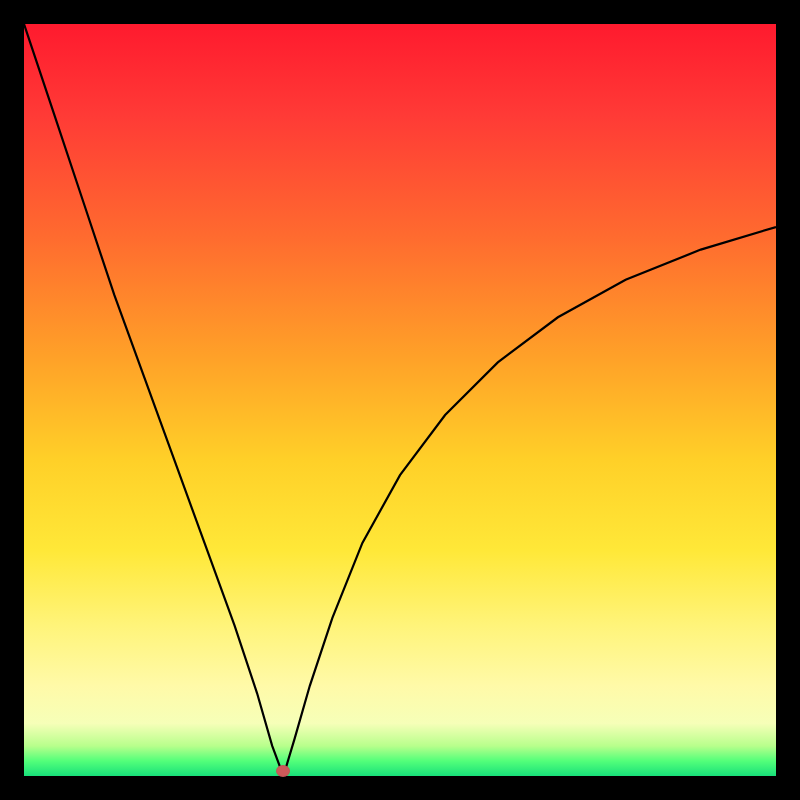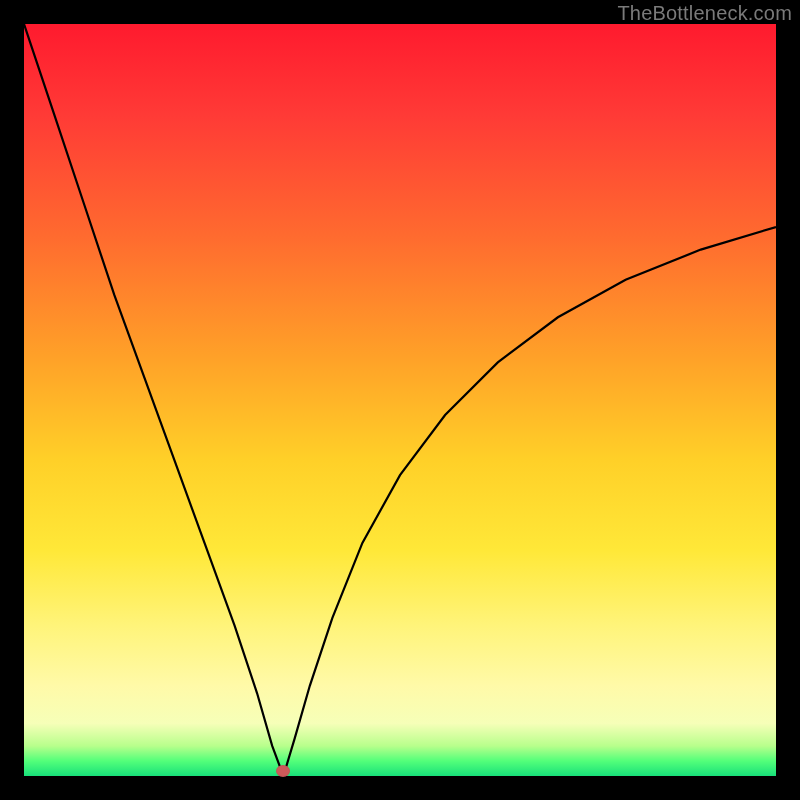--- a/index.html
+++ b/index.html
@@ -64,20 +64,19 @@
     height: 12px;
     border-radius: 50%;
     background: #cc5a5a;
     box-shadow: 0 0 0 1px rgba(0,0,0,0.05) inset;
   }
 </style>
 </head>
 <body>
 
 <div class="frame">
-  <div class="watermark">TheBottleneck.com</div>
   <div class="plot">
     <svg class="curve" viewBox="0 0 752 752" preserveAspectRatio="none">
       <path fill="none" stroke="#000" stroke-width="2.2" d="M0.0 0.0 L30.1 90.2 L60.2 180.5 L90.2 270.7 L120.3 353.4 L150.4 436.2 L180.5 518.9 L210.6 601.6 L233.1 669.3 L248.2 721.9 L259.4 752.0 L270.7 714.4 L285.8 661.8 L308.3 594.1 L338.4 518.9 L376.0 451.2 L421.1 391.0 L473.8 338.4 L533.9 293.3 L601.6 255.7 L676.8 225.6 L752.0 203.0"></path>
     </svg>
     <div class="marker" style="left:252.4px;top:740.7px;"></div>
   </div>
 </div>
 
 </body></html>

